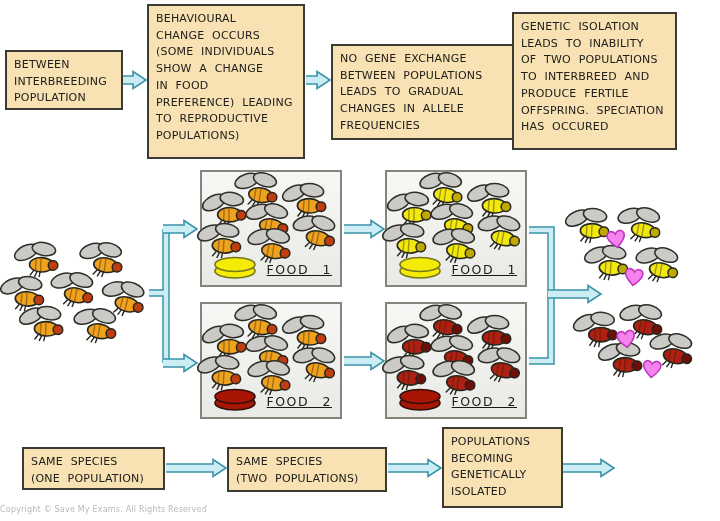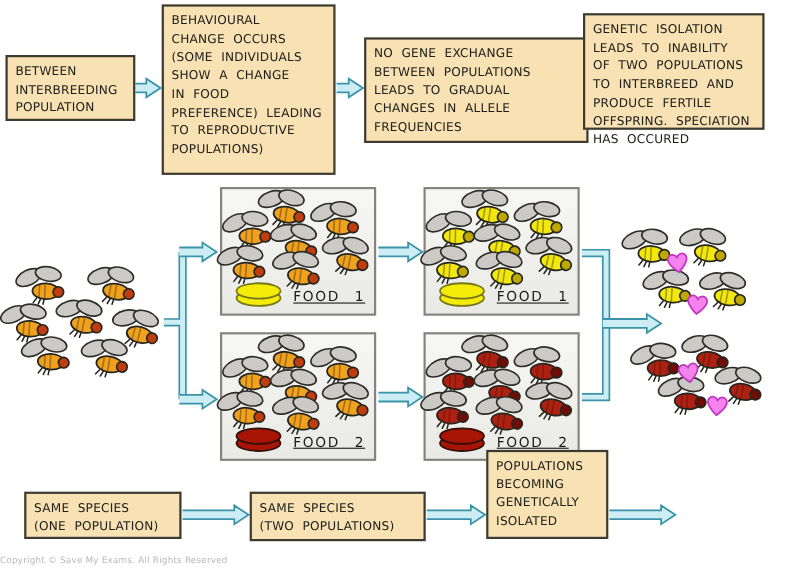--- a/index.html
+++ b/index.html
@@ -31,38 +31,38 @@
 INTERBREEDING
 POPULATION</div>
   <div class="tbox" style="left:147px;top:4px;width:158px;height:155px">BEHAVIOURAL
 CHANGE OCCURS
 (SOME INDIVIDUALS
 SHOW A CHANGE
 IN FOOD
 PREFERENCE) LEADING
 TO REPRODUCTIVE
 POPULATIONS)</div>
-  <div class="tbox" style="left:331px;top:34px;width:204px;height:96px">NO GENE EXCHANGE
+  <div class="tbox" style="left:331px;top:44px;width:204px;height:96px">NO GENE EXCHANGE
 BETWEEN POPULATIONS
 LEADS TO GRADUAL
 CHANGES IN ALLELE
 FREQUENCIES</div>
-  <div class="tbox" style="left:530px;top:12px;width:165px;height:106px">GENETIC ISOLATION
+  <div class="tbox" style="left:512px;top:12px;width:165px;height:138px">GENETIC ISOLATION
 LEADS TO INABILITY
 OF TWO POPULATIONS
 TO INTERBREED AND
 PRODUCE FERTILE
 OFFSPRING. SPECIATION
 HAS OCCURED</div>
 
   <div class="tbox" style="left:22px;top:447px;width:143px;height:43px">SAME SPECIES
 (ONE POPULATION)</div>
   <div class="tbox" style="left:227px;top:447px;width:160px;height:45px">SAME SPECIES
 (TWO POPULATIONS)</div>
-  <div class="tbox" style="left:442px;top:409px;width:111px;height:81px">POPULATIONS
+  <div class="tbox" style="left:442px;top:427px;width:121px;height:81px">POPULATIONS
 BECOMING
 GENETICALLY
 ISOLATED</div>
 
   <div class="panel" style="left:200px;top:170px">
     <svg class="food" width="46" height="26" viewBox="0 0 46 26">
       <ellipse class="f1" cx="23" cy="17" rx="20" ry="7"></ellipse>
         <ellipse class="f1" cx="23" cy="10.5" rx="20" ry="7"></ellipse>
     </svg>
     <div class="food-label">FOOD 1</div>

